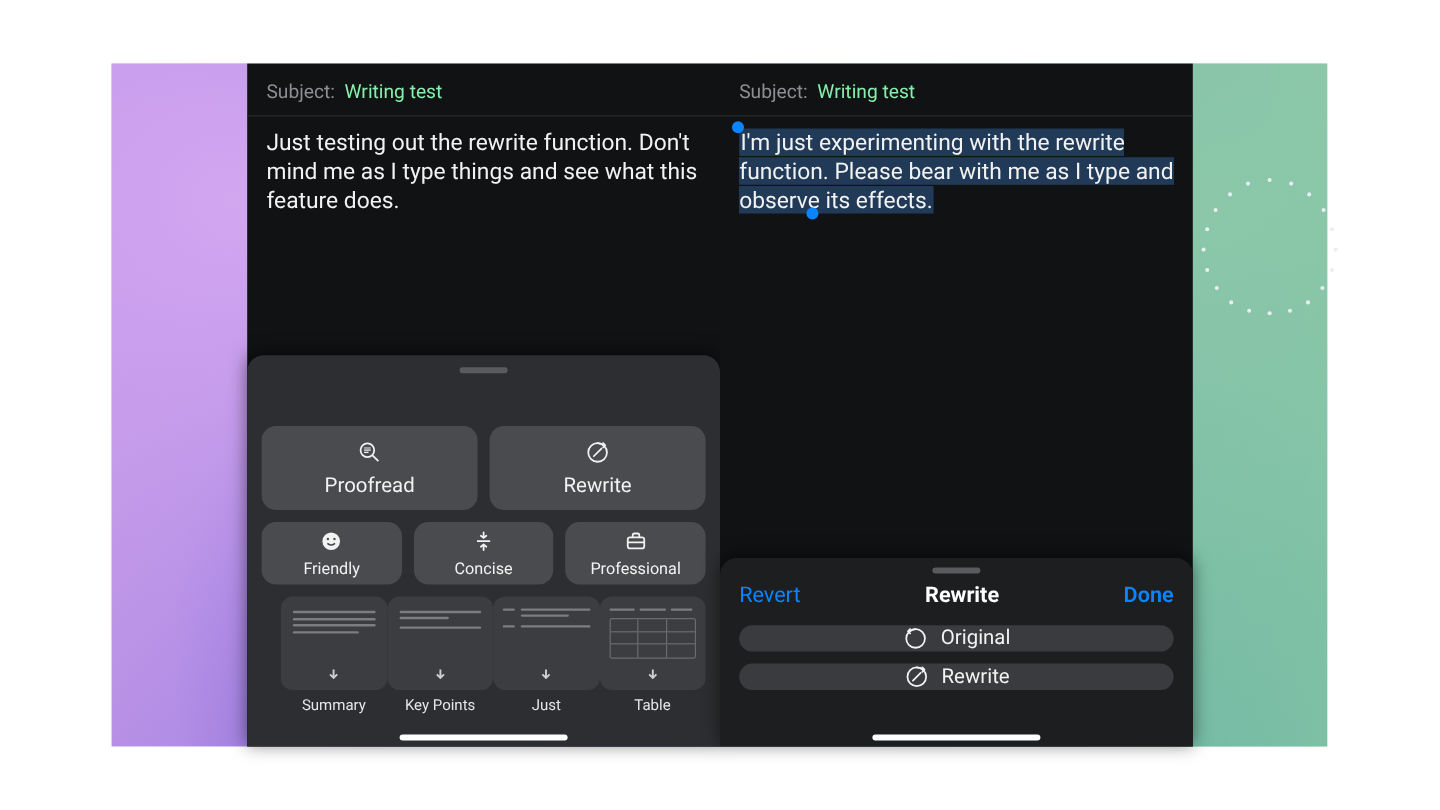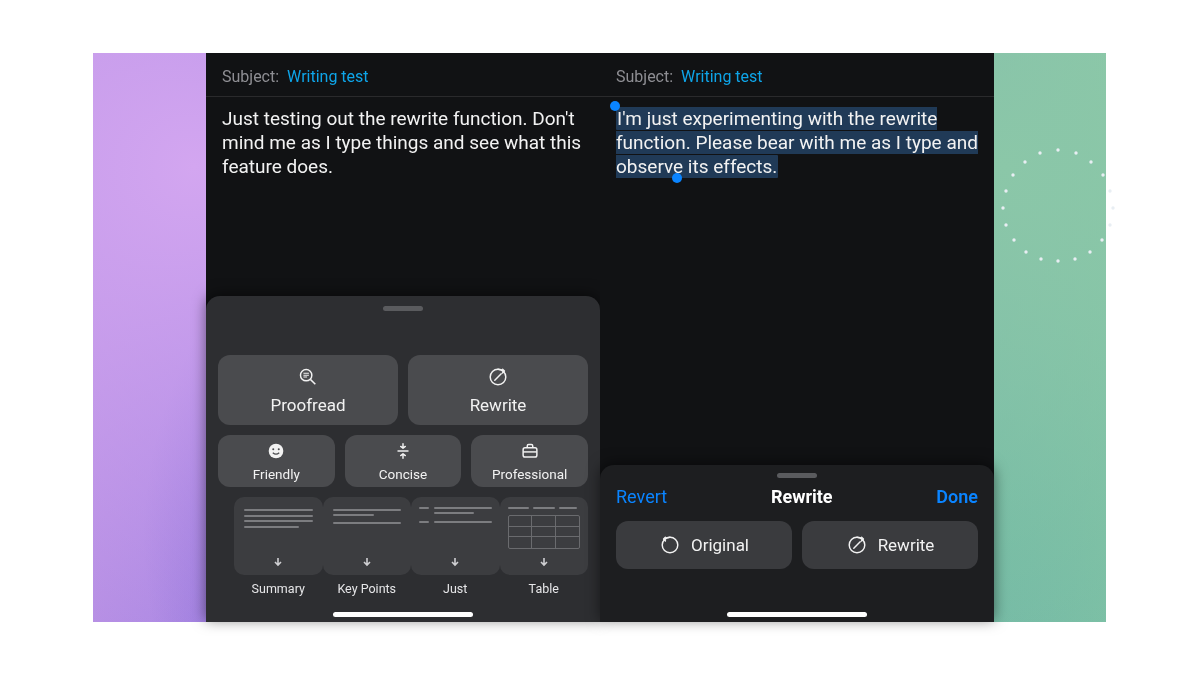--- a/index.html
+++ b/index.html
@@ -14,21 +14,21 @@
   }
   .dotring{position:absolute;left:998px;top:145px;width:120px;height:120px;pointer-events:none;}
   .dotring circle{fill:#e8eef3;}
 
   .phone{position:absolute;top:53px;width:394px;height:569px;background:#111214;color:#fff;}
   .phone.left{left:206px;}
   .phone.right{left:600px;}
 
   .subject-row{display:flex;align-items:center;gap:8px;padding:14px 16px 10px 16px;font-size:16px;}
   .subject-label{color:#8e8e93;}
-  .subject-value{color:#0ea5e9;}
+  .subject-value{color:#86efac;}
   .hr{height:1px;background:#2a2a2c;margin:0 0 10px 0;}
 
   .body-text{padding:0 16px;font-size:19px;line-height:24px;color:#f2f2f2;}
   .sel-wrap{position:relative;display:inline;}
   .sel{background:#203a57;border-radius:1px;padding:0 1px;}
   .caret{width:10px;height:10px;border-radius:50%;background:#0a84ff;position:absolute;}
   .caret.start{left:-6px;top:-6px;}
   .caret.end{left:56px;top:66px;} 
 
   
@@ -83,21 +83,21 @@
   .g-table .grid div{border-right:1px solid #6a6b6e;border-bottom:1px solid #6a6b6e;}
   .g-table .grid div:nth-child(3n){border-right:none;}
   .g-table .grid div:nth-child(n+7){border-bottom:none;}
 
   .home-ind{position:absolute;bottom:5px;left:50%;transform:translateX(-50%);width:140px;height:5px;border-radius:3px;background:#fff;}
 
   
   .res-hdr{display:flex;align-items:center;justify-content:space-between;margin:4px 4px 14px 4px;}
   .res-title{font-size:18px;font-weight:700;color:#fff;}
   .link{font-size:18px;color:#0a84ff;cursor:pointer;}
-  .row2{display:flex;gap:10px;margin:0 4px;}
+  .row2{display:flex;gap:10px;margin:0 4px;flex-direction:column;}
   .btn2{flex:1;height:48px;background:#3a3b3e;border-radius:12px;display:flex;align-items:center;justify-content:center;gap:10px;color:#f2f2f2;cursor:pointer;font-size:17px;}
   .btn2 svg{width:22px;height:22px;stroke:#f2f2f2;fill:none;stroke-width:1.6;}
 </style>
 </head>
 <body>
 
 <div class="stage">
   <div class="bg"></div>
 
   <svg class="dotring" viewBox="0 0 120 120">

